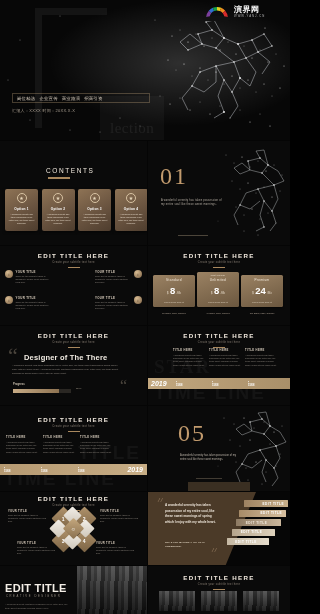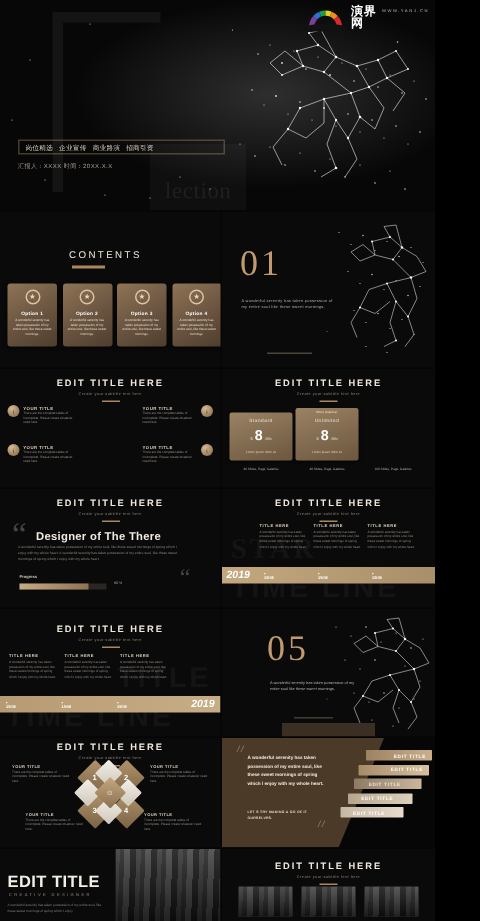--- a/index.html
+++ b/index.html
@@ -47,21 +47,21 @@
     border:1px solid rgba(190,160,120,.35);
     display:flex; align-items:center; gap:4px; padding:0 4px;
   }
   #s1 .sub-bar span { font-size:4.4px; color:#ded3c4; letter-spacing:.2px; white-space:nowrap;}
   #s1 .byline {
     position:absolute; left:12px; top:108px; font-size:4px; color:#a79c8e; letter-spacing:.3px;
   }
   
   #logo { position:absolute; right:4px; top:2px; width:84px; height:20px; display:flex; align-items:center; gap:2px;}
   #logo .fan { width:30px; height:18px; position:relative; }
-  #logo .txt { display:flex; flex-direction:row; line-height:1;}
+  #logo .txt { display:flex; flex-direction:column; line-height:1;}
   #logo .txt .cn { font-size:8px; font-weight:bold; color:#fff; letter-spacing:.5px;}
   #logo .txt .url { font-size:2.8px; color:#bbb; letter-spacing:1px; margin-top:1.5px;}
 
   
   #s2 { left:0; top:141px; width:147px; height:104px; }
   #s2 .hdr { position:absolute; left:46px; top:26px; }
   #s2 .hdr .t { font-size:6.5px; letter-spacing:1.6px; color:#f0e8dd; }
   #s2 .hdr .u { width:22px; height:1.6px; background:#a9885e; margin-top:3px; margin-left:2px; }
   #s2 .cards { position:absolute; left:5px; top:48px; display:flex; gap:3.5px; }
   .opt-card {
@@ -552,20 +552,29 @@
       <div class="price-card pop">
         <div class="pop-flag">Most popular</div>
         <div class="pc-name">Unlimited</div>
         <div class="pc-row">
           <span class="pc-cur">$</span>
           <span class="pc-amt">8</span>
           <span class="pc-per">/Mo</span>
         </div>
         <div class="pc-note">Lorem ipsum dolor sit</div>
       </div>
+      <div class="price-card">
+        <div class="pc-name">Premium</div>
+        <div class="pc-row">
+          <span class="pc-cur">$</span>
+          <span class="pc-amt">24</span>
+          <span class="pc-per">/Mo</span>
+        </div>
+        <div class="pc-note">Lorem ipsum dolor sit</div>
+      </div>
     </div>
     <div class="foot">
       <div>20 Slides, Page, Galeries</div>
       <div>40 Slides, Page, Galeries</div>
       <div>100 Slides, Page, Galeries</div>
     </div>
   </div>
 
   <div class="slide" id="s6">
     <div class="hdr ttl-c">

